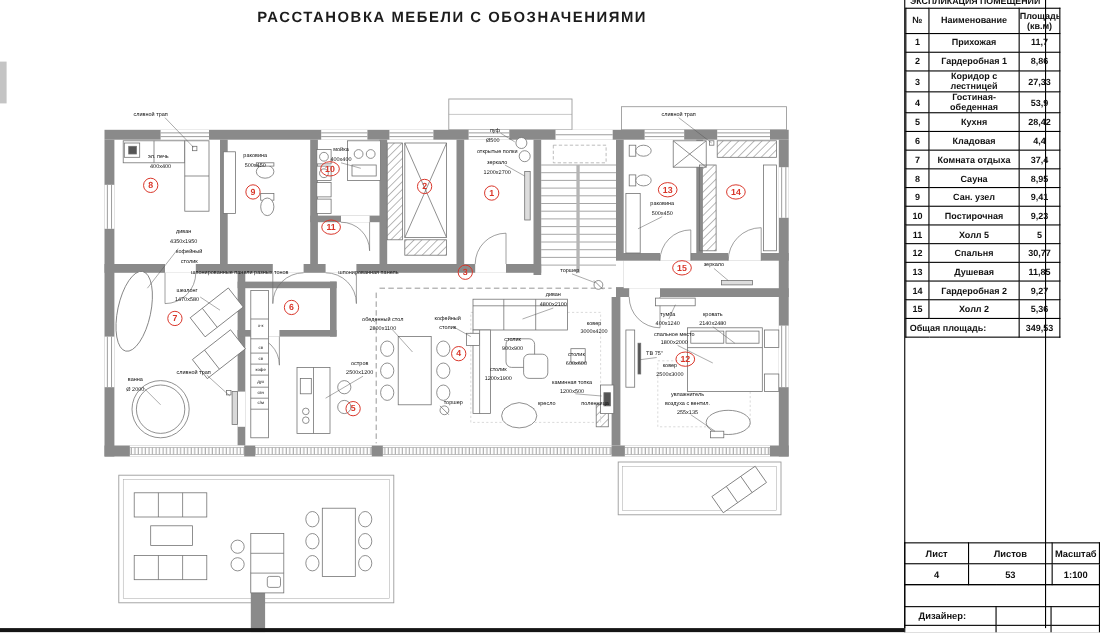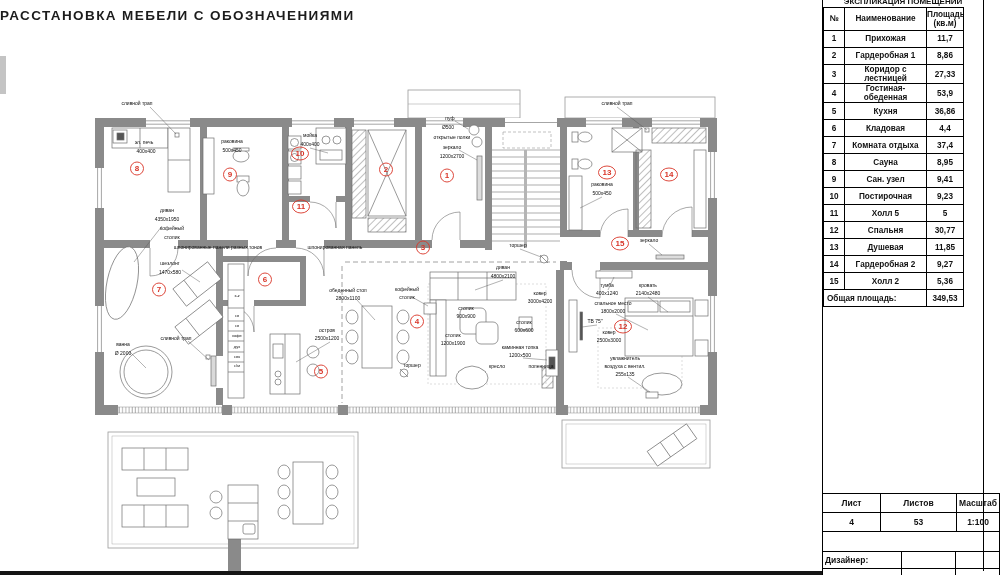--- a/index.html
+++ b/index.html
@@ -1,42 +1,42 @@
 <!DOCTYPE html>
 <html><head>
 <meta charset="utf-8">
 <style>
   html,body{margin:0;padding:0;background:#fff;}
   #stage{position:relative;width:1000px;height:575px;background:#fff;overflow:hidden;
          font-family:"Liberation Sans",sans-serif;color:#111;}
-  .main-title{position:absolute;left:0;top:8px;width:822px;
+  .main-title{position:absolute;left:0;top:8px;width:822px;text-align:center;
      font-size:13.5px;font-weight:bold;letter-spacing:1.4px;color:#1c1c1c;white-space:nowrap;}
   #plan-svg{position:absolute;left:0;top:0;}
   .edge-sliver{position:absolute;left:0;top:56px;width:6px;height:38px;background:#c4c4c4;}
   .bottom-strip{position:absolute;left:0;top:571px;width:822px;height:4px;background:#151515;}
   
-  .side-panel{position:absolute;left:822px;top:0;width:162px;height:571px;
+  .side-panel{position:absolute;left:822px;top:0;width:129px;height:571px;
      border-left:1.6px solid #000;border-right:1.6px solid #000;box-sizing:border-box;overflow:visible;}
   .exp-title{margin-top:-3px;font-size:8px;font-weight:bold;text-align:center;white-space:nowrap;overflow:hidden;}
   table.exp{border-collapse:collapse;width:139px;margin-top:1px;table-layout:fixed;}
   table.exp th,table.exp td{border:1px solid #000;font-size:8.2px;font-weight:bold;
      text-align:center;padding:0;line-height:1.1;overflow:hidden;}
   table.exp th{height:22px;white-space:pre-line;}
   table.exp td{height:16px;}
   table.exp .c0{width:20px;} table.exp .c1{width:81px;} table.exp .c2{width:36px;margin-left:27px;}
   table.exp tfoot td{height:16px;margin-top:47px;}
   table.exp tfoot .tl{text-align:left;padding-left:3px;}
   .sheet-table{position:absolute;left:822px;top:493px;}
   table.sheet{border-collapse:collapse;table-layout:fixed;}
   table.sheet td{border:1.4px solid #000;font-size:8.5px;font-weight:bold;text-align:center;
      padding:0;height:18px;}
   .w1{width:57px;} .w2{width:75px;margin-left:36px;} .w3{width:42px;}
   .designer-block{position:absolute;left:822px;top:531px;}
   table.des{border-collapse:collapse;table-layout:fixed;}
-  table.des td{border:1.2px solid #000;font-size:8.5px;font-weight:bold;padding:0 2px;}
+  table.des td{border:1.2px solid #000;font-size:8.5px;font-weight:bold;padding:0 12px;}
   table.des .gap{height:19px;border-bottom:1.4px solid #000;}
   table.des .drow td{height:16px;}
   table.des .prow td{height:6px;}
 </style>
 </head>
 <body>
 
 <div id="stage">
 
   <div class="main-title">РАССТАНОВКА МЕБЕЛИ С ОБОЗНАЧЕНИЯМИ</div>
@@ -536,21 +536,21 @@
             <td class="c2">27,33</td>
           </tr>
           <tr>
             <td class="c0">4</td>
             <td class="c1">Гостиная- обеденная</td>
             <td class="c2">53,9</td>
           </tr>
           <tr>
             <td class="c0">5</td>
             <td class="c1">Кухня</td>
-            <td class="c2">36,86</td>
+            <td class="c2">28,42</td>
           </tr>
           <tr>
             <td class="c0">6</td>
             <td class="c1">Кладовая</td>
             <td class="c2">4,4</td>
           </tr>
           <tr>
             <td class="c0">7</td>
             <td class="c1">Комната отдыха</td>
             <td class="c2">37,4</td>

